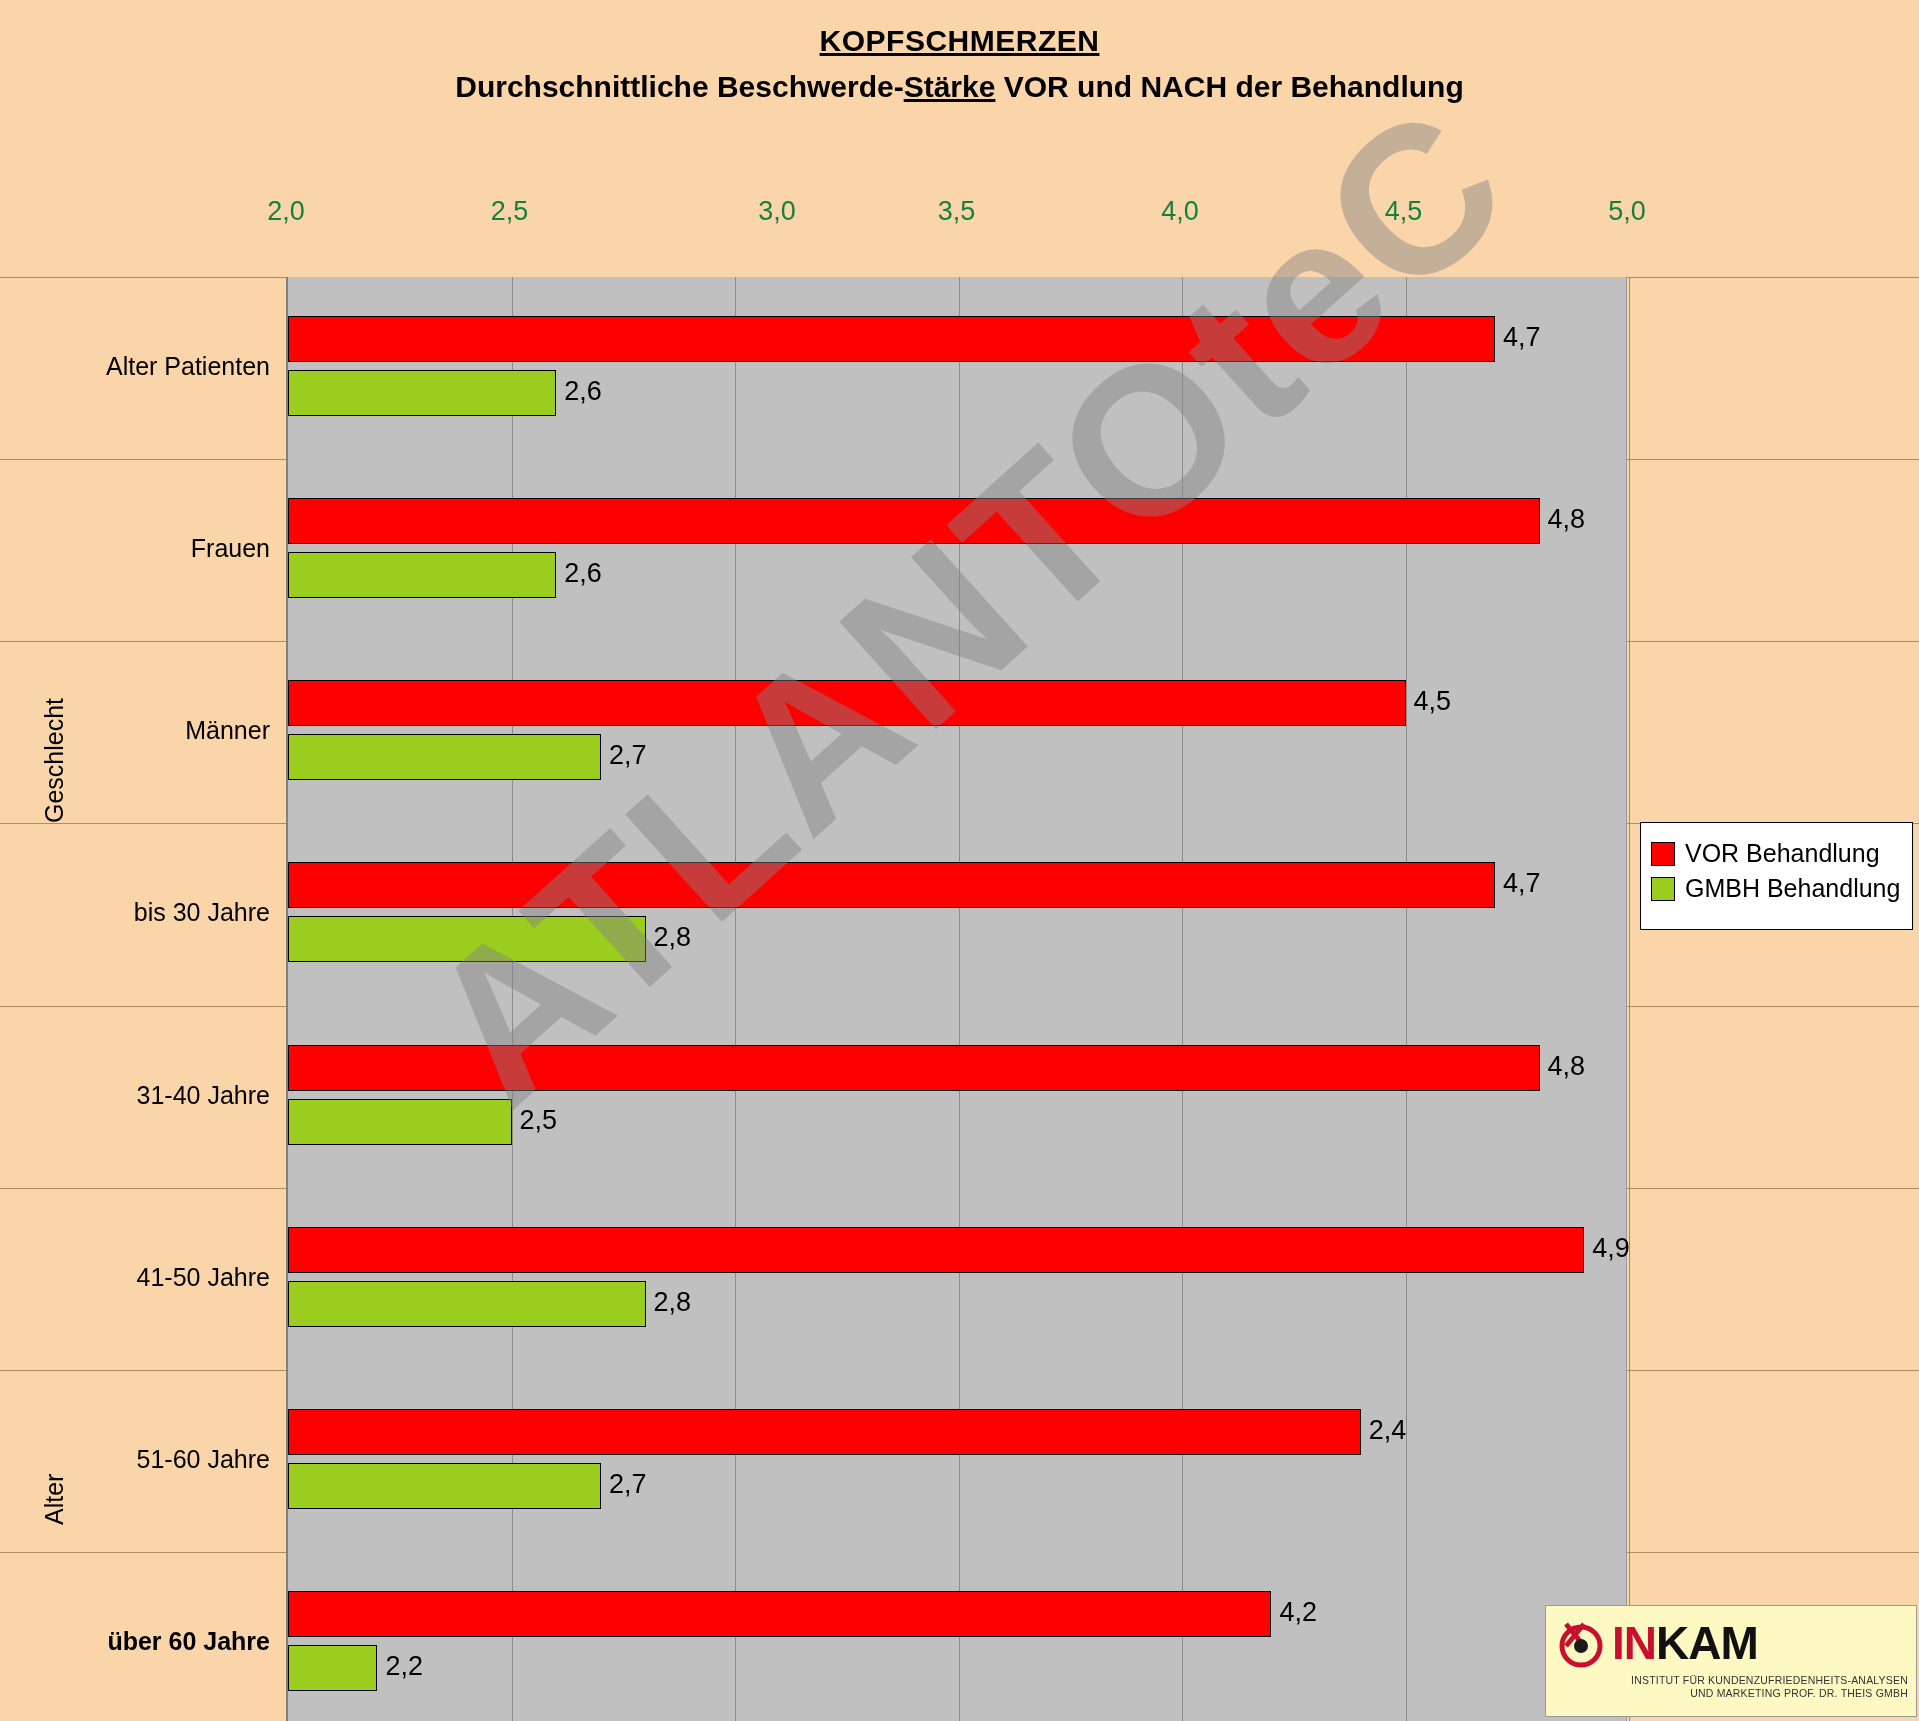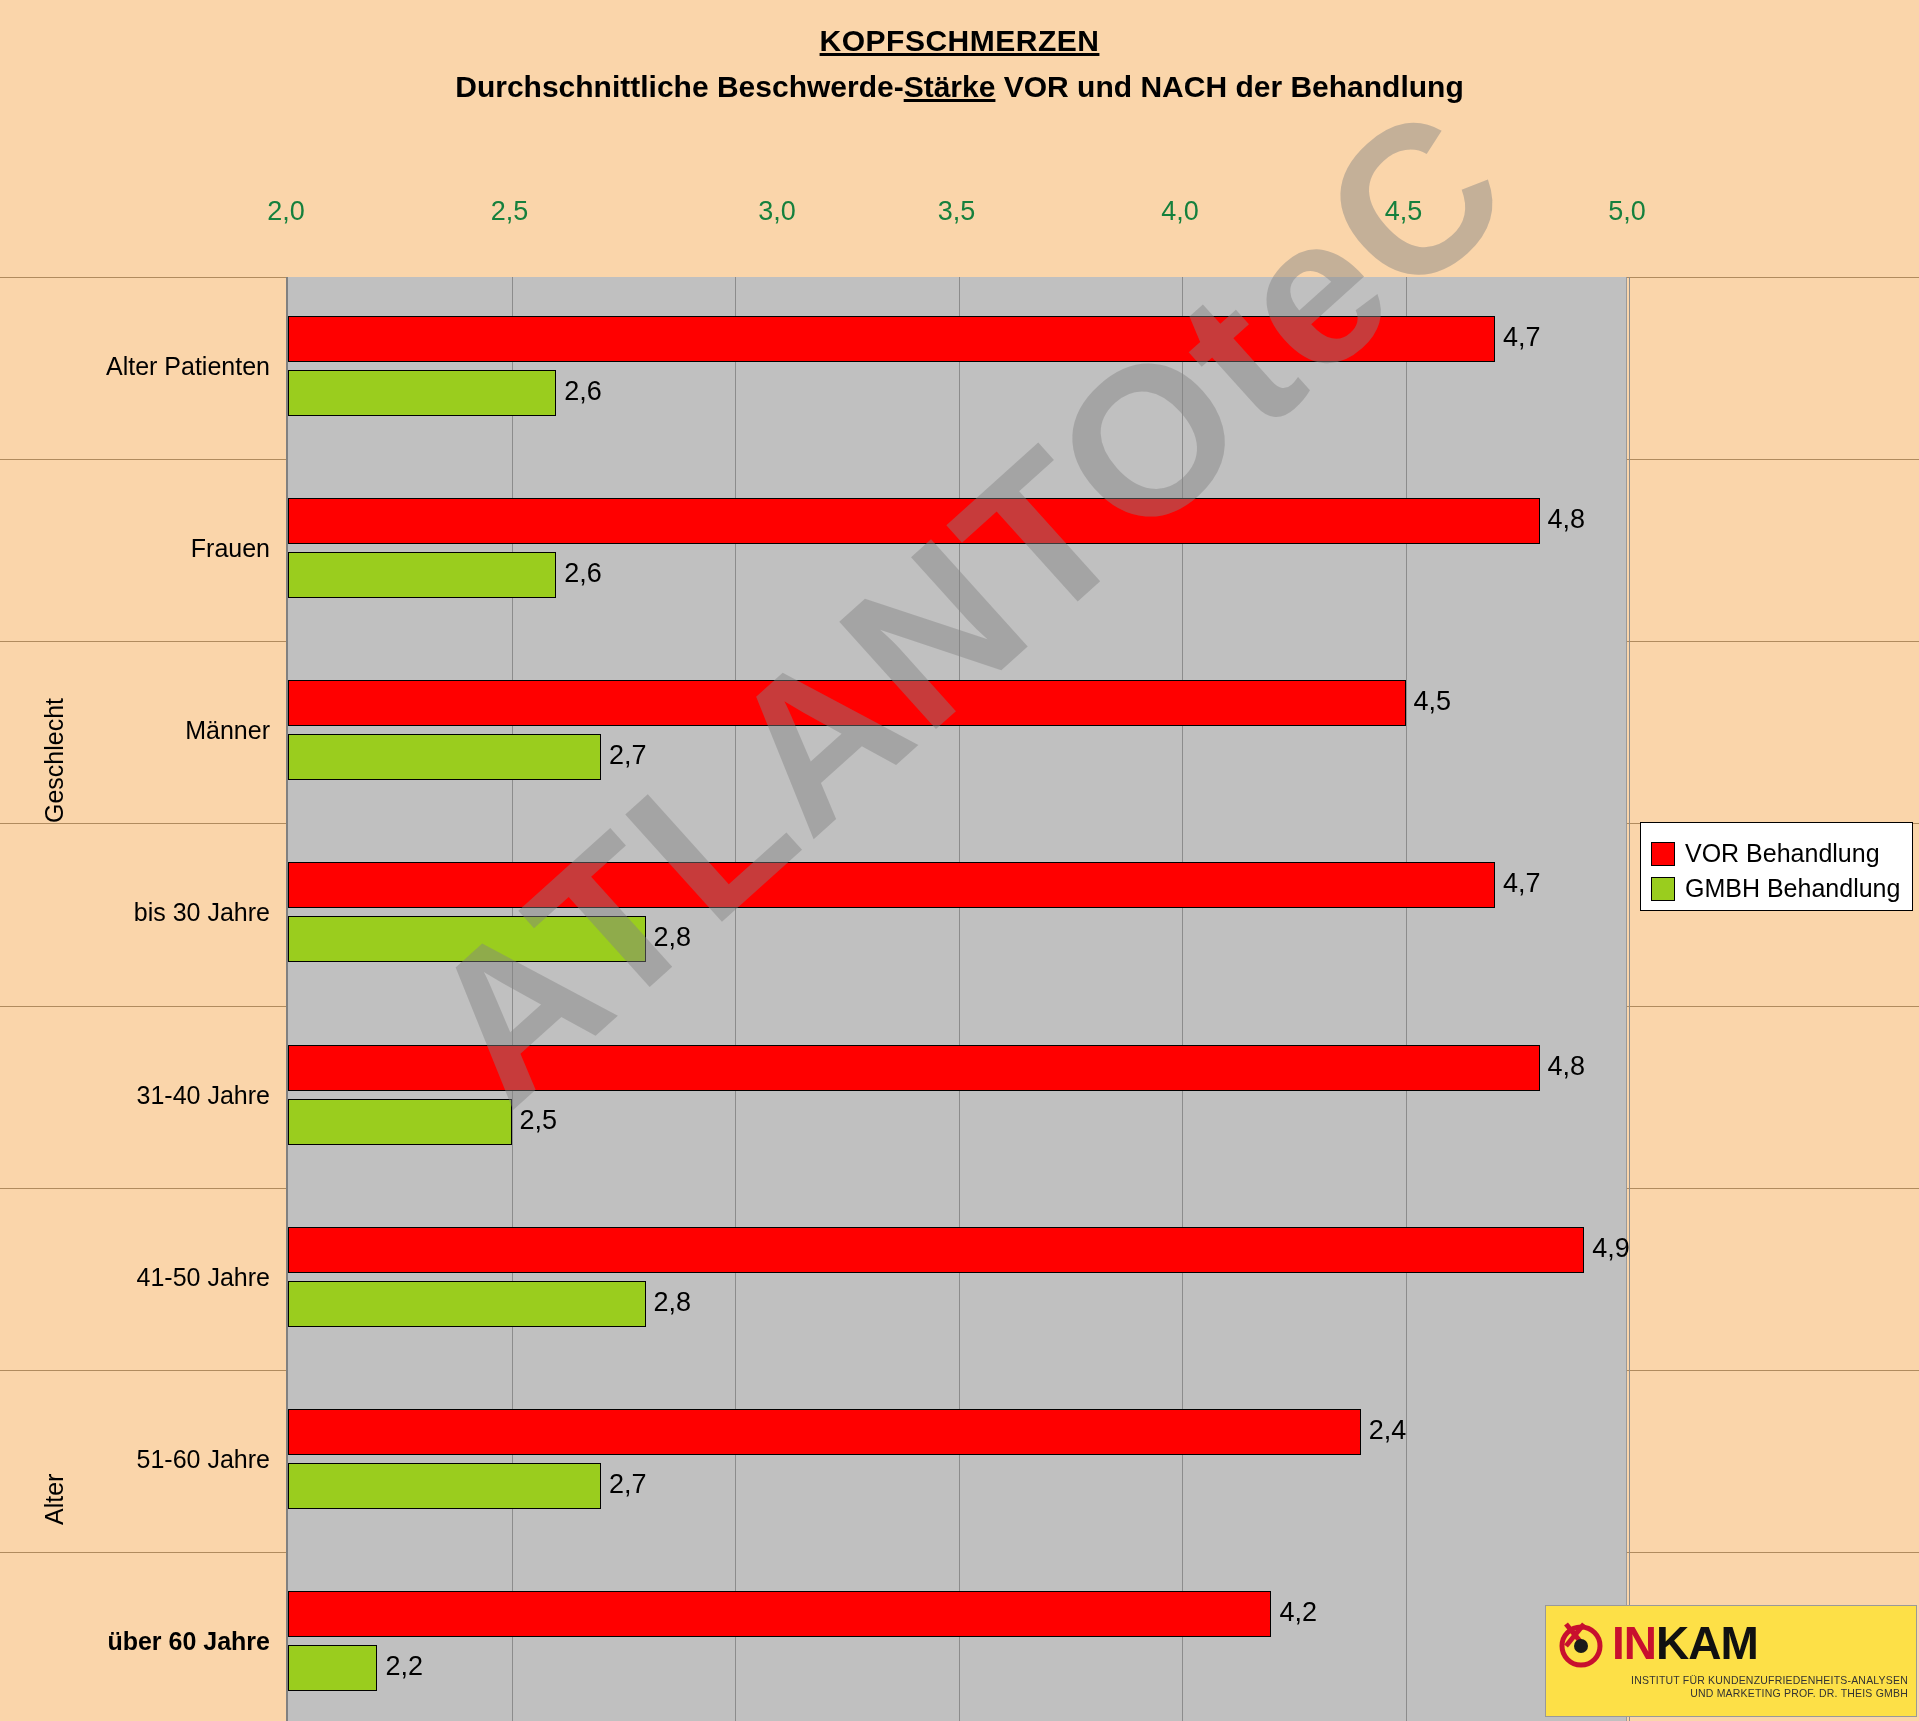--- a/index.html
+++ b/index.html
@@ -118,21 +118,21 @@
     white-space: nowrap;
   }
 
   
   #legend {
     position: absolute;
     left: 1640px;
     top: 822px;
     background: #ffffff;
     border: 1px solid #000;
-    padding: 10px 12px 1px 10px;
+    padding: 10px 12px 20px 10px;
   }
   .legend-row {
     display: flex;
     align-items: center;
     margin: 6px 0;
   }
   .legend-swatch {
     width: 22px;
     height: 22px;
     border: 1px solid #000;
@@ -167,21 +167,21 @@
     letter-spacing: 4px;
   }
 
   
   #logo {
     position: absolute;
     left: 1545px;
     top: 1605px;
     width: 372px;
     height: 112px;
-    background: #fde047;
+    background: #fef9c3;
     border: 1px solid #999;
     box-sizing: border-box;
     padding: 6px 8px;
   }
   .logo-main {
     display: flex;
     align-items: center;
     height: 62px;
   }
   .logo-mark {

